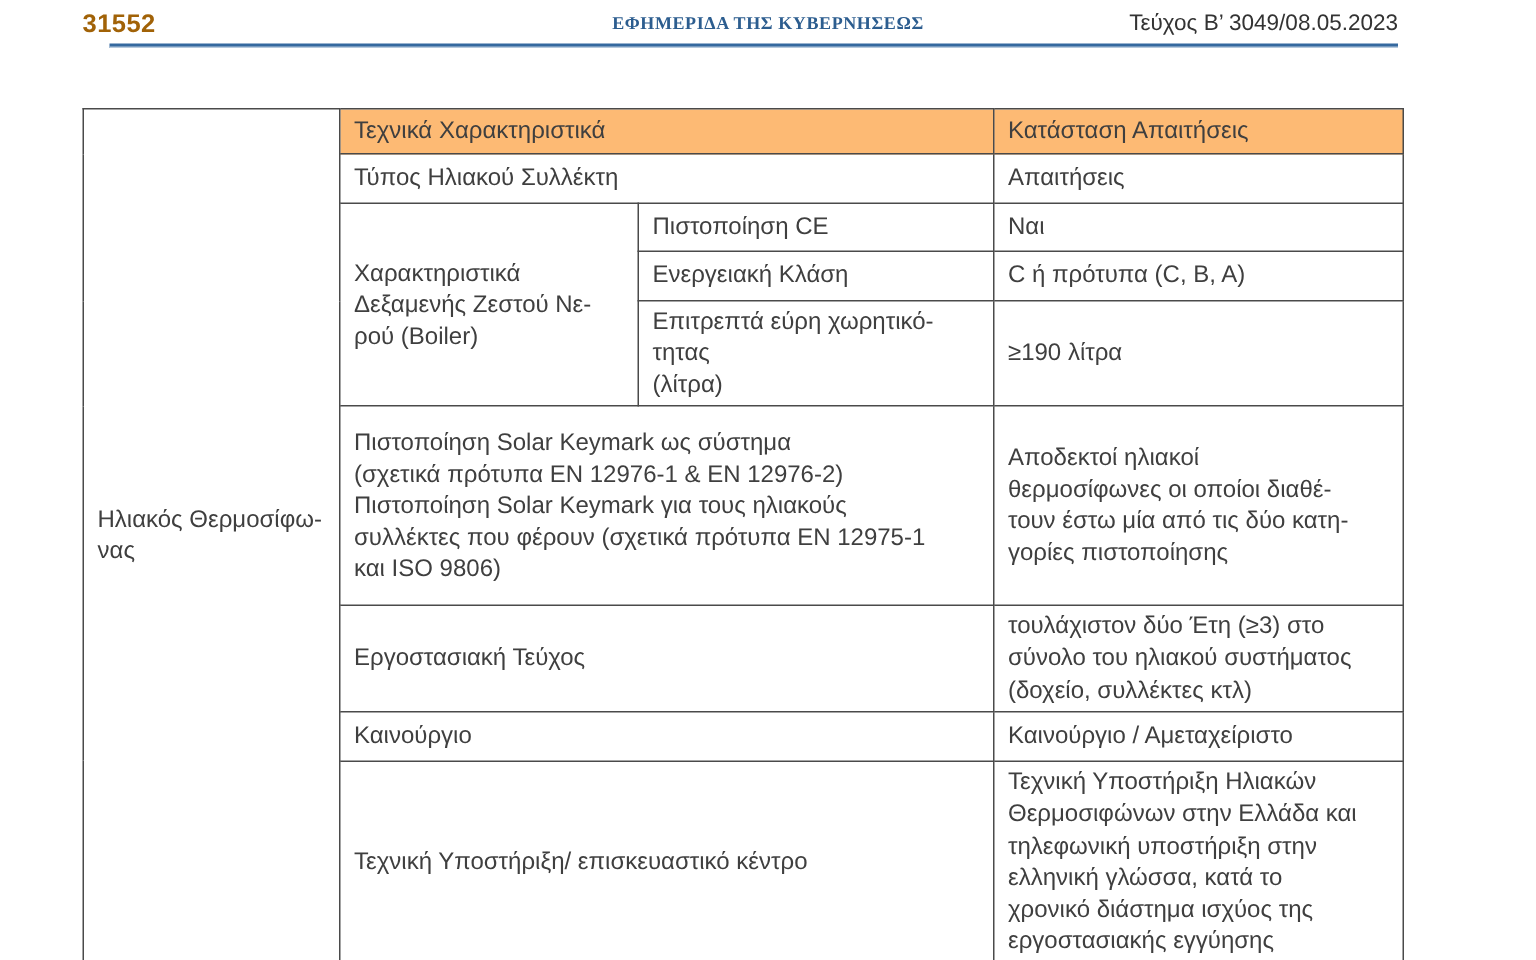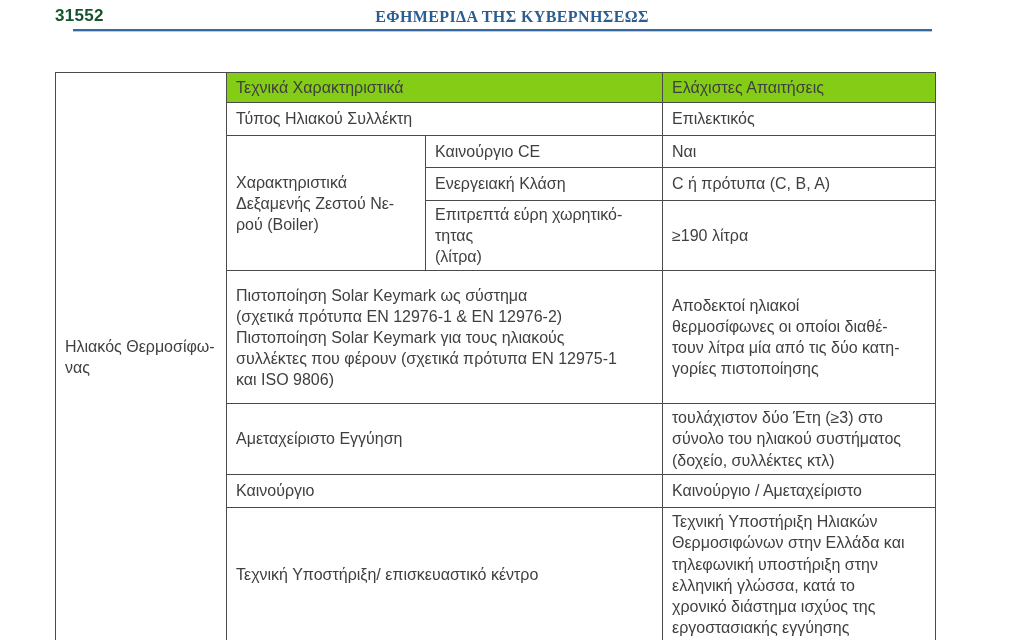--- a/index.html
+++ b/index.html
@@ -17,30 +17,30 @@
   .page-header {
     position: absolute;
     top: 0; left: 0;
     width: 1024px; height: 34px;
   }
   .page-number {
     position: absolute;
     left: 55px; top: 6px;
     font-size: 17px;
     font-weight: bold;
-    color: #14532d;
+    color: #a16207;
     letter-spacing: 0.3px;
   }
   .masthead {
     position: absolute;
     left: 0; right: 0; top: 8px;
     text-align: center;
     font-family: "Liberation Serif", serif;
     font-weight: bold;
-    font-size: 16px;
+    font-size: 12px;
     color: #2c5d8f;
     letter-spacing: 0.4px;
   }
   .issue {
     position: absolute;
     right: 92px; top: 7px;
     font-size: 15px;
     color: #333333;
   }
   .header-rule {
@@ -62,81 +62,82 @@
     line-height: 1.32;
     color: #3f3f3f;
   }
   .doc-table td {
     border: 1px solid #4a4a4a;
     padding: 3px 9px;
     vertical-align: middle;
     text-align: left;
   }
   .doc-table td.head {
-    background: #84cc16;
+    background: #fdba74;
   }
   .prewrap { white-space: pre-line; margin-left: 37px; }
 </style>
 </head>
 <body>
 
 <div class="page-header">
   <div class="page-number">31552</div>
   <div class="masthead">ΕΦΗΜΕΡΙΔΑ ΤΗΣ ΚΥΒΕΡΝΗΣΕΩΣ</div>
+  <div class="issue">Τεύχος Β’ 3049/08.05.2023</div>
   <div class="header-rule"></div>
 </div>
 
 <table class="doc-table">
   <colgroup>
     <col style="width:171px">
     <col style="width:199px">
     <col style="width:237px">
     <col style="width:273px">
   </colgroup>
   <tbody>
     <tr style="height:30px">
       <td rowspan="9" class="prewrap">Ηλιακός Θερμοσίφω-
 νας</td>
       <td colspan="2" class="head">Τεχνικά Χαρακτηριστικά</td>
-      <td class="head">Ελάχιστες Απαιτήσεις</td>
+      <td class="head">Κατάσταση Απαιτήσεις</td>
     </tr>
     <tr style="height:33px">
       <td colspan="2">Τύπος Ηλιακού Συλλέκτη</td>
-      <td>Επιλεκτικός</td>
+      <td>Απαιτήσεις</td>
     </tr>
     <tr style="height:32px">
       <td rowspan="3" class="prewrap">Χαρακτηριστικά
 Δεξαμενής Ζεστού Νε-
 ρού (Boiler)</td>
-      <td>Καινούργιο CE</td>
+      <td>Πιστοποίηση CE</td>
       <td>Ναι</td>
     </tr>
     <tr style="height:33px">
       <td>Ενεργειακή Κλάση</td>
       <td>C ή πρότυπα (C, B, A)</td>
     </tr>
     <tr style="height:65px">
       <td class="prewrap">Επιτρεπτά εύρη χωρητικό-
 τητας
 (λίτρα)</td>
       <td>≥190 λίτρα</td>
     </tr>
     <tr style="height:133px">
       <td colspan="2" class="prewrap">Πιστοποίηση Solar Keymark ως σύστημα
 (σχετικά πρότυπα EN 12976-1 &amp; EN 12976-2)
 Πιστοποίηση Solar Keymark για τους ηλιακούς
 συλλέκτες που φέρουν (σχετικά πρότυπα EN 12975-1
 και ISO 9806)</td>
       <td class="prewrap">Αποδεκτοί ηλιακοί
 θερμοσίφωνες οι οποίοι διαθέ-
-τουν λίτρα μία από τις δύο κατη-
+τουν έστω μία από τις δύο κατη-
 γορίες πιστοποίησης</td>
     </tr>
     <tr style="height:66px">
-      <td colspan="2">Αμεταχείριστο Εγγύηση</td>
+      <td colspan="2">Εργοστασιακή Τεύχος</td>
       <td class="prewrap">τουλάχιστον δύο Έτη (≥3) στο
 σύνολο του ηλιακού συστήματος
 (δοχείο, συλλέκτες κτλ)</td>
     </tr>
     <tr style="height:33px">
       <td colspan="2">Καινούργιο</td>
       <td>Καινούργιο / Αμεταχείριστο</td>
     </tr>
     <tr style="height:135px">
       <td colspan="2">Τεχνική Υποστήριξη/ επισκευαστικό κέντρο</td>

